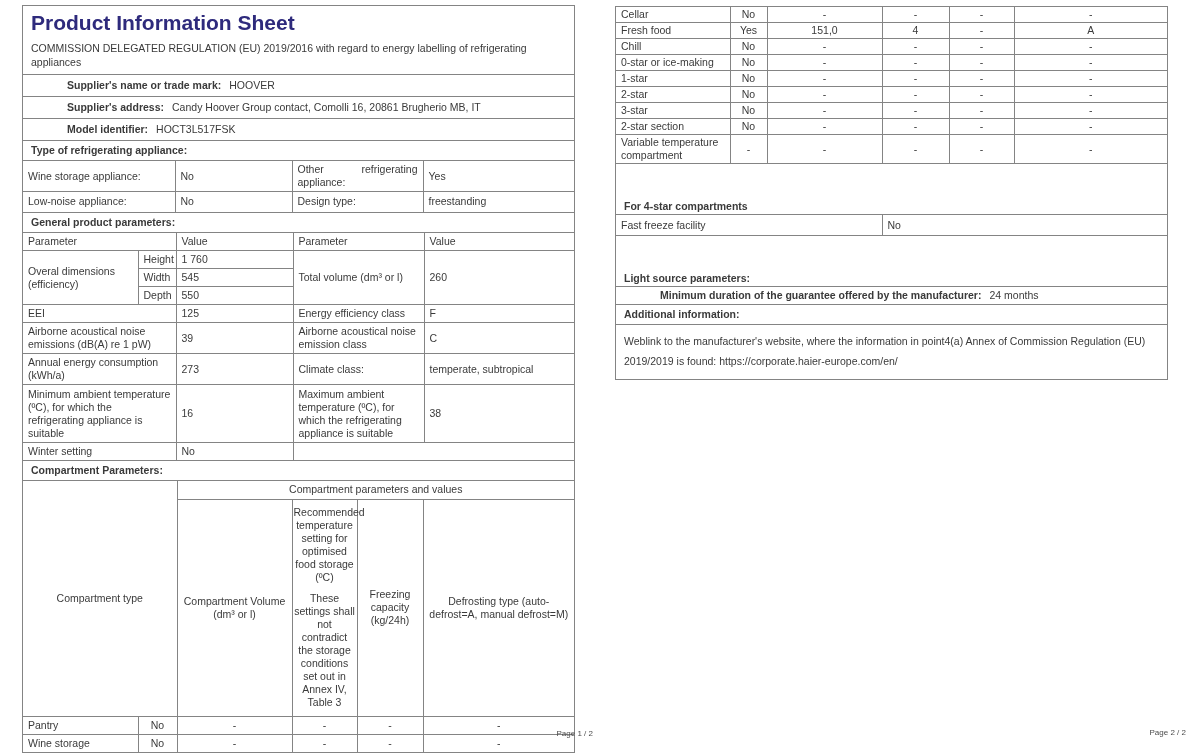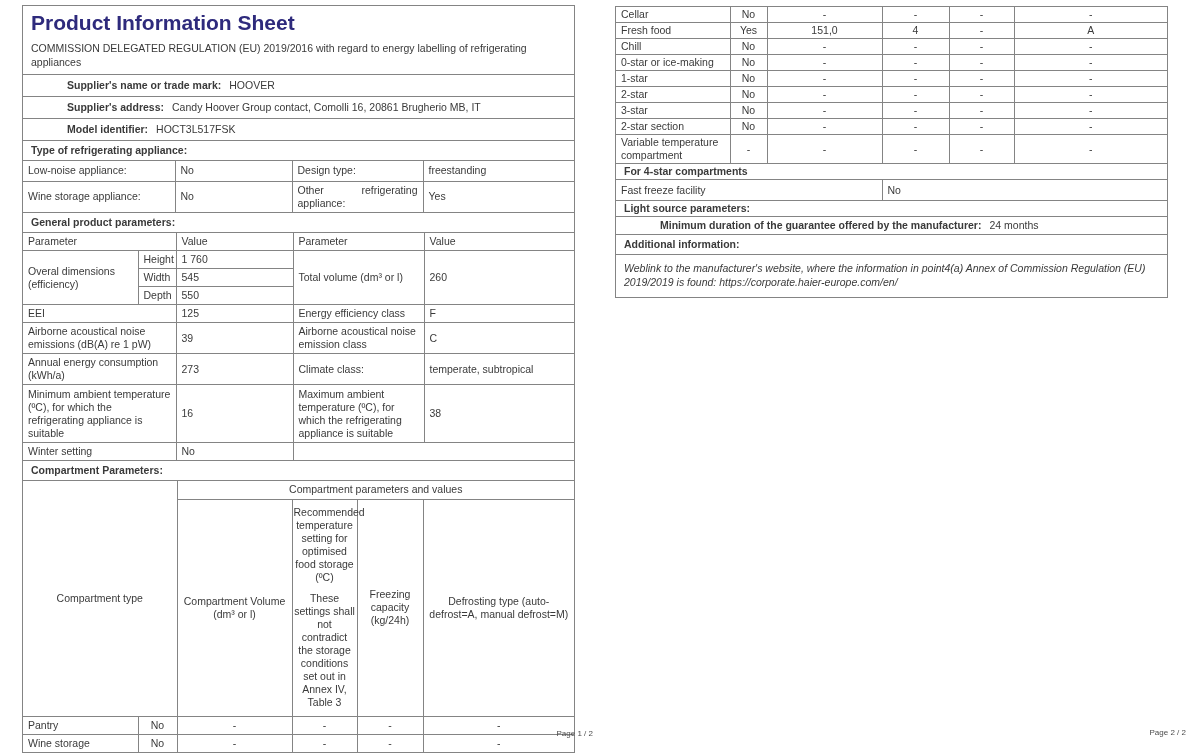--- a/index.html
+++ b/index.html
@@ -17,21 +17,21 @@
   .page > .row { border-bottom: 1px solid #848484; }
   .page > .row:last-child { border-bottom: none; }
 
   .titleblock { padding: 4px 8px 5px 8px; }
   .doc-title { font-size: 21px; line-height: 26px; font-weight: bold; color: #2e2a7c; }
   .doc-subtitle { margin-top: 5px; font-size: 10.5px; line-height: 14px; color: #3a3a3a; }
 
   .kv { padding: 4px 8px; }
   .kv b { margin-right: 8px; margin-left: 36px; }
   .sec { font-weight: bold; padding: 3px 8px; }
-  .sec16 { padding: 1px 8px; }
+  .sec16 { padding: 1px 8px; margin-top: 35px; }
 
   table { width: 100%; border-collapse: collapse; border-style: hidden; table-layout: fixed; }
   td { border: 1px solid #848484; padding: 2px 5px; vertical-align: middle; font-size: 10.5px; line-height: 13px; }
   .c { text-align: center; }
   .j { text-align: justify; }
   .tight { padding: 1px 1px; }
   .mt { margin-top: 8px; }
   .twrap {}
   table.comp2 td { height: 15px; padding: 1px 5px; }
 
@@ -66,31 +66,31 @@
 
   <div class="row twrap">
     <table>
       <colgroup>
           <col style="width:152px">
           <col style="width:117px">
           <col style="width:131px">
           <col style="width:151px">
         </colgroup>
       <tbody>
+        <tr style="height:29px">
+          <td>Wine storage appliance:</td>
+          <td>No</td>
+          <td class="j">Other refrigerating appliance:</td>
+          <td>Yes</td>
+        </tr>
         <tr style="height:20px">
           <td>Low-noise appliance:</td>
           <td>No</td>
           <td>Design type:</td>
           <td>freestanding</td>
-        </tr>
-        <tr style="height:29px">
-          <td>Wine storage appliance:</td>
-          <td>No</td>
-          <td class="j">Other refrigerating appliance:</td>
-          <td>Yes</td>
         </tr>
       </tbody>
     </table>
   </div>
 
   <div class="row sec">General product parameters:</div>
 
   <div class="row twrap">
     <table>
       <colgroup>
@@ -316,18 +316,18 @@
 
   <div class="row sec sec16">Light source parameters:</div>
 
 
   <div class="row kv" style="padding:2px 8px;">
     <b>Minimum duration of the guarantee offered by the manufacturer:</b><span>24 months</span>
   </div>
 
   <div class="row sec">Additional information:</div>
 
-  <div class="row kv" style="padding:6px 8px 8px 8px; line-height:14px;font-style:italic;">
+  <div class="row kv" style="padding:6px 8px 8px 8px; line-height:20px;">
     <span>Weblink to the manufacturer's website, where the information in point4(a) Annex of Commission Regulation (EU) 2019/2019 is found:  https://corporate.haier-europe.com/en/</span>
   </div>
 </div>
 
 <div class="pagefoot" id="foot2">Page 2 / 2</div>
 
 </body></html>

